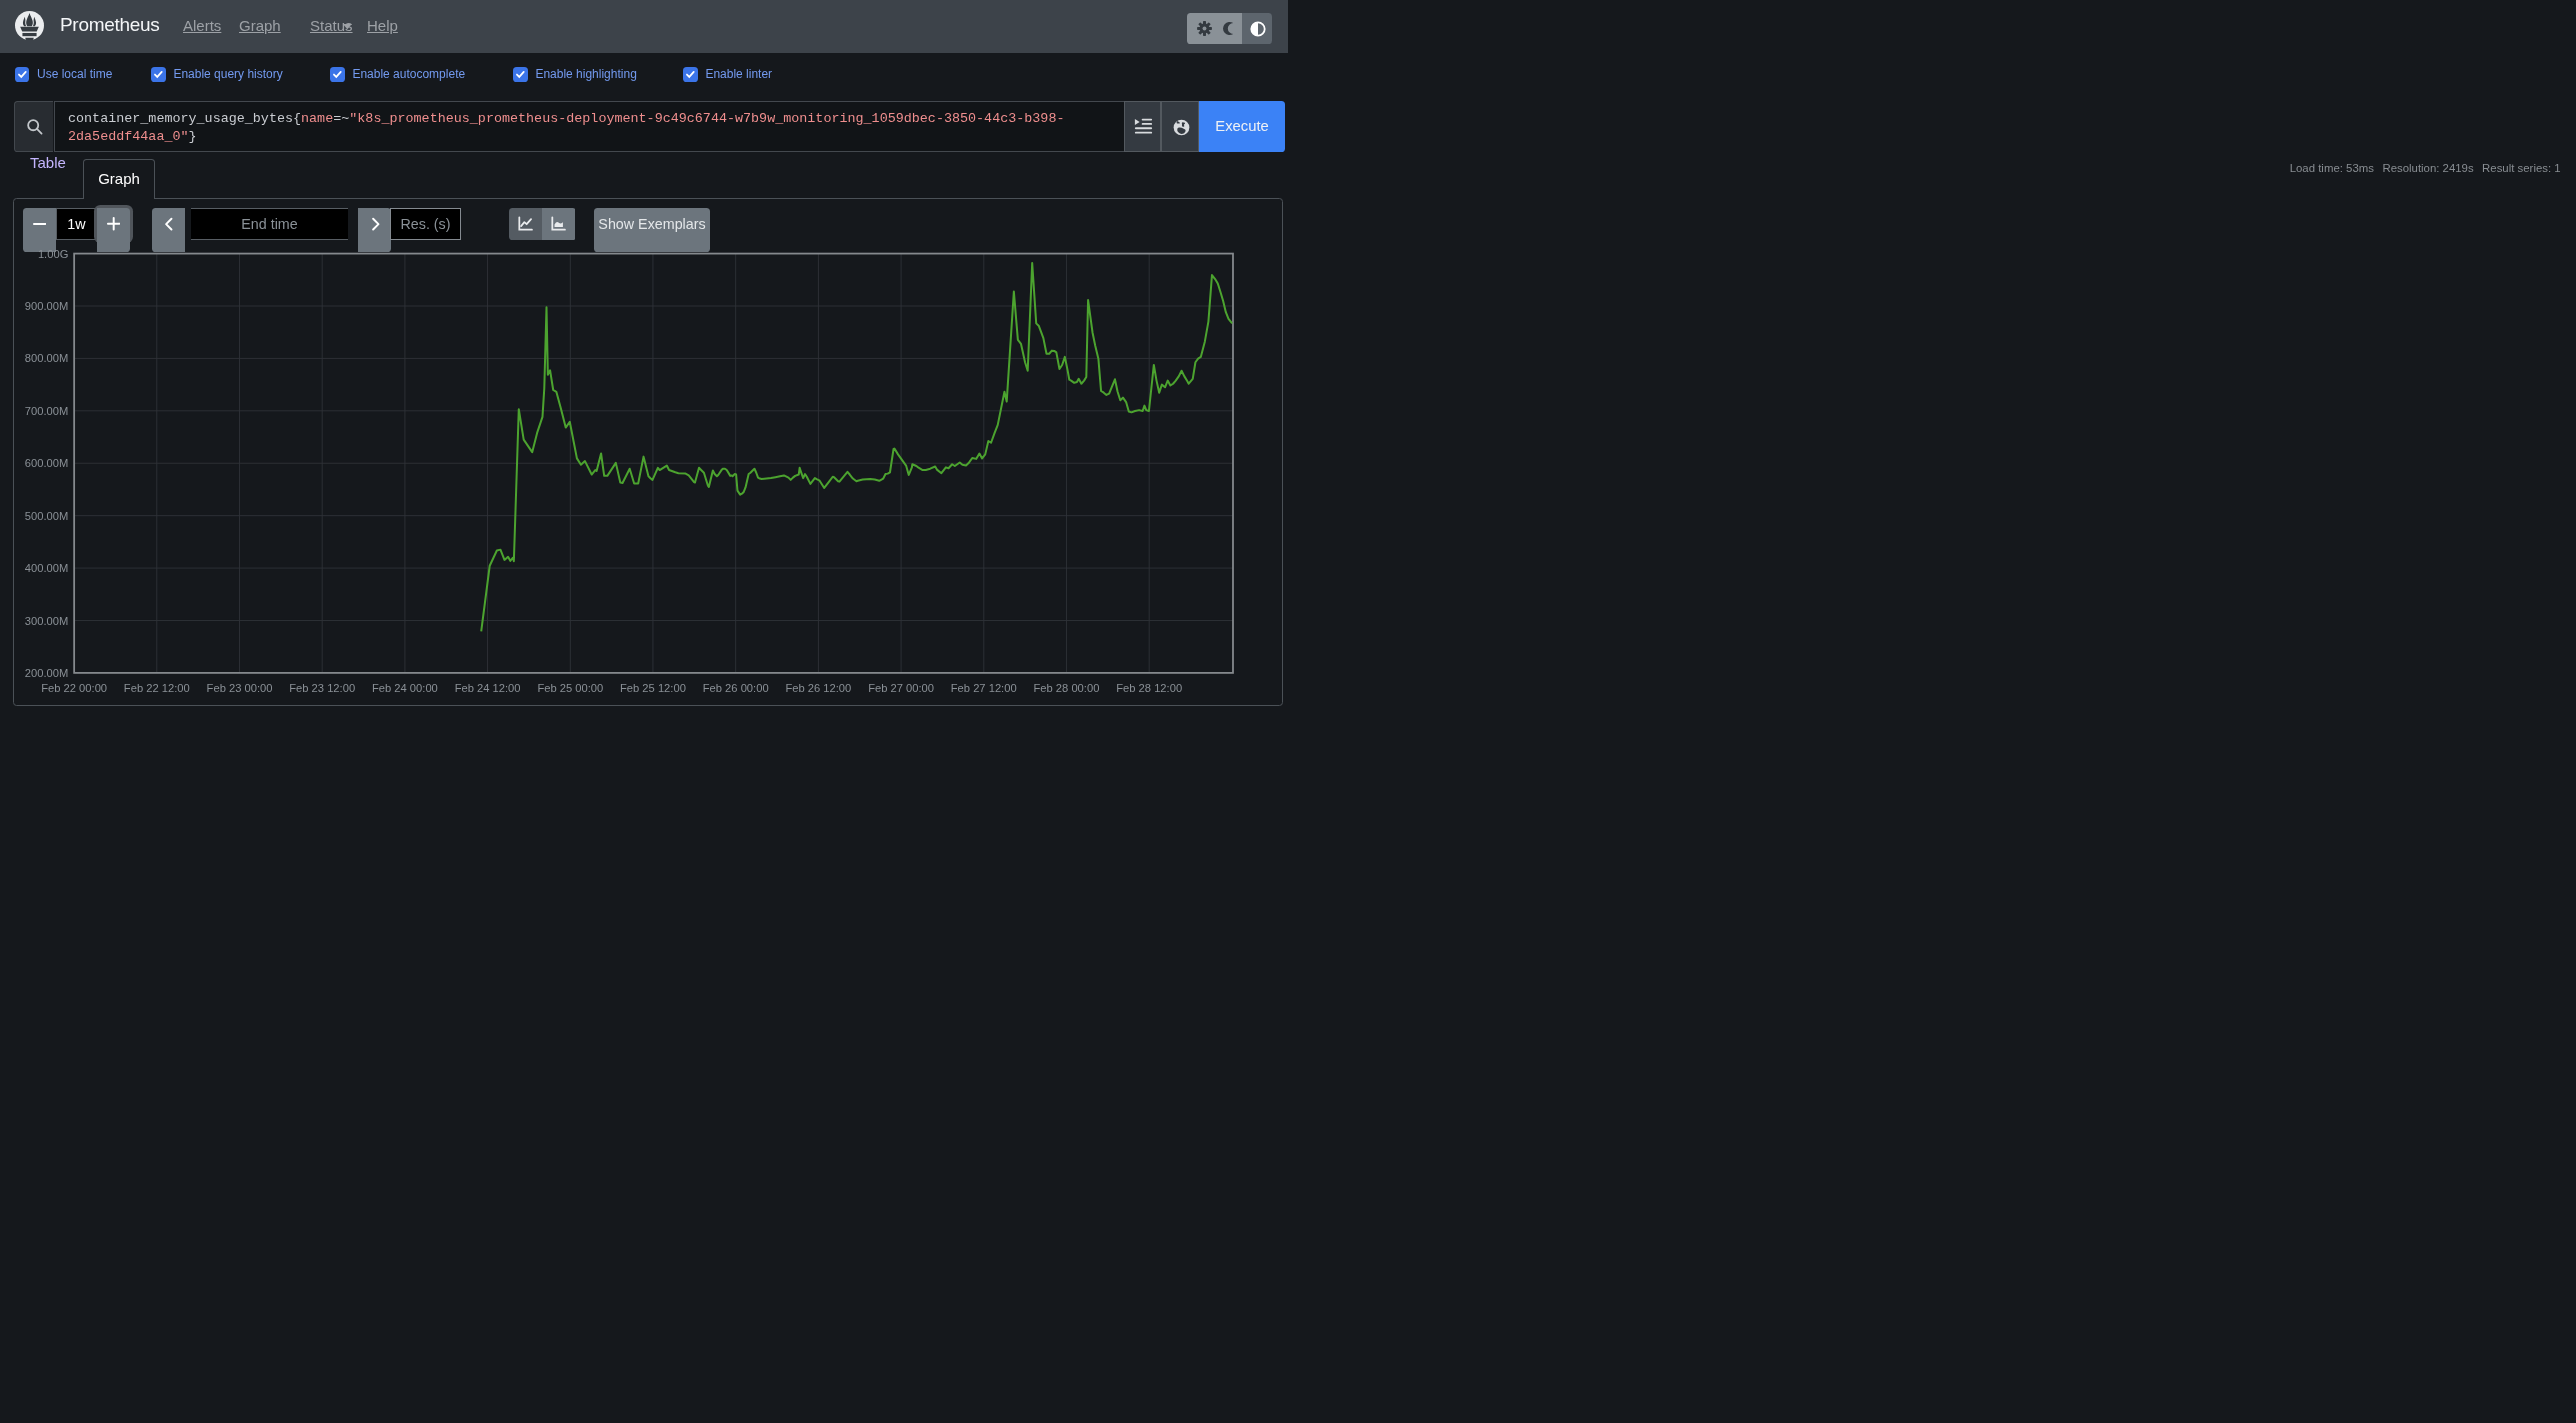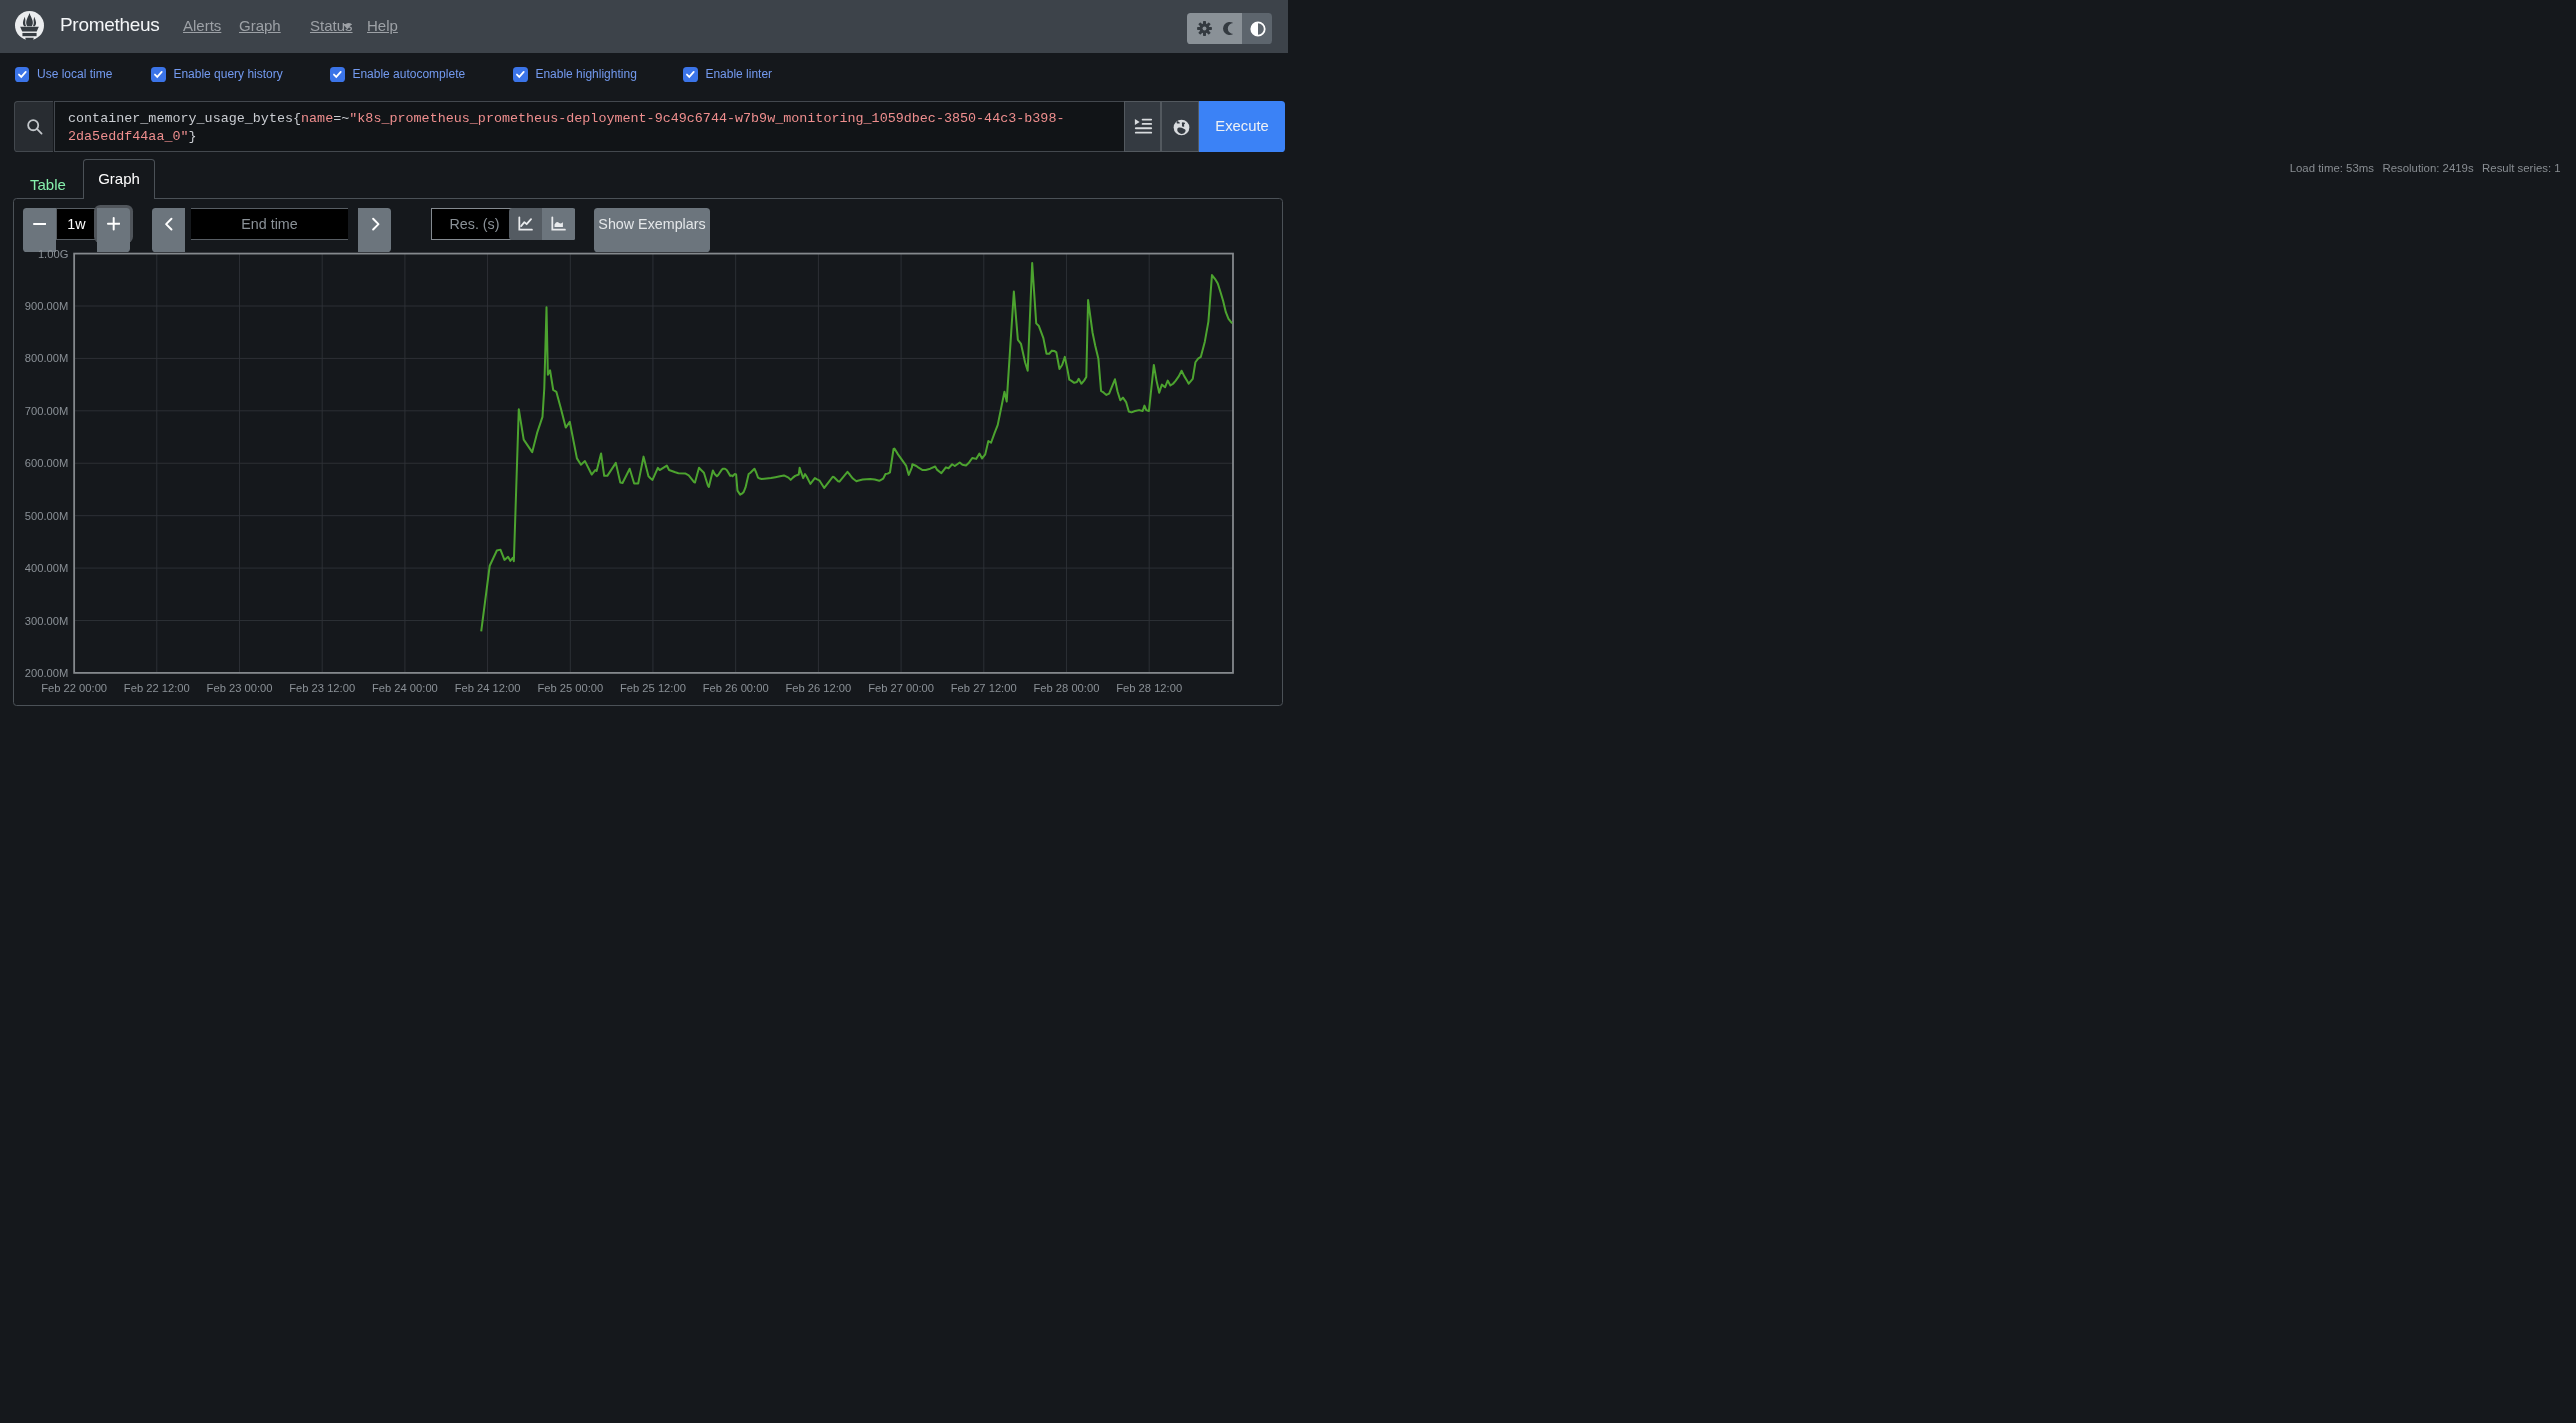--- a/index.html
+++ b/index.html
@@ -16,21 +16,21 @@
 
 #qsearch { position:absolute; left:14.3px; top:101px; width:39px; height:51px; background:#282c31; border:0.9px solid #43484e; border-right:none; border-radius:3.6px 0 0 3.6px; }
 #qinput  { position:absolute; left:54px; top:101px; width:1071px; height:51px; background:#111417; border:0.9px solid #43484e; }
 .qline { position:absolute; left:13px; font-family:"Liberation Mono", monospace; font-size:13.4px; white-space:pre; color:#c9ccd1; }
 .qpink { color:#ef8e8e; }
 .qbtn { position:absolute; top:101px; width:32px; height:51px; background:#343a41; border:0.9px solid #53595f; }
 #execute { position:absolute; left:1199px; top:101px; width:86px; height:51px; background:#3b82f6; border-radius:0 3.6px 3.6px 0; color:#eef1f5; font-size:14.8px; text-align:center; line-height:51px; }
 
 #tabborder { position:absolute; left:12.5px; top:198px; width:1270px; height:508px; border:0.9px solid #4b5157; border-radius:3.6px; }
 #tabgraph { position:absolute; left:83px; top:159px; width:72px; height:40px; background:#15181c; border:0.9px solid #4b5157; border-bottom:none; border-radius:3.6px 3.6px 0 0; color:#ffffff; font-size:15px; text-align:center; line-height:38px; }
-#tabtable { position:absolute; left:30px; top:176px; font-size:15px; color:#86efac; }
+#tabtable { position:absolute; left:30px; top:154px; font-size:15px; color:#c4b5fd; }
 #stats { position:absolute; right:15.4px; top:162px; font-size:11.4px; color:#888d92; }
 #stats span { margin-left:8.5px;margin-top:27px; }
 
 .gbtn { position:absolute; top:208px; height:44px; background:#6c757d; color:#eceef0; }
 .binput { position:absolute; top:208px; height:32px; background:#000; border:0.9px solid #575d63; color:#8a9197; font-size:14.3px; text-align:center; line-height:30px; }
 
 #gsvg { position:absolute; left:0; top:0; }
 .ylab { font-size:12.5px; fill:#8a9096; text-anchor:end; font-family:"Liberation Sans", sans-serif; }
 .xlab { font-size:12.5px; fill:#8a9096; text-anchor:middle; font-family:"Liberation Sans", sans-serif; }
 </style>
@@ -186,21 +186,21 @@
   <svg class="abs" style="left:10.7px;top:9px" width="11.6" height="14.3" viewBox="0 0 13 16">
       <path d="M9.5 2 L3.5 8 L9.5 14" stroke="#fff" stroke-width="2.2" fill="none" stroke-linecap="round" stroke-linejoin="round"></path>
     </svg>
 </div>
 <div class="binput" style="left:191px;width:157px;border-left:none;border-right:none">End time</div>
 <div class="gbtn" style="left:358px;width:33px;border-radius:0 3.6px 3.6px 0">
   <svg class="abs" style="left:11.6px;top:9px" width="11.6" height="14.3" viewBox="0 0 13 16">
       <path d="M3.5 2 L9.5 8 L3.5 14" stroke="#fff" stroke-width="2.2" fill="none" stroke-linecap="round" stroke-linejoin="round"></path>
     </svg>
 </div>
-<div class="binput" style="left:431px;width:87px;border-color:#848a90">Res. (s)</div>
+<div class="binput" style="left:390px;width:71px;border-color:#848a90">Res. (s)</div>
 <div class="abs" style="left:509px;top:208px;width:67px;height:32px;border-radius:3.6px;overflow:hidden">
   <div class="abs" style="left:0;top:0;width:33px;height:32px;background:#545b62"></div>
   <div class="abs" style="left:33px;top:0;width:33px;height:32px;background:#6c757d"></div>
   <svg class="abs" style="left:9px;top:8px" width="15" height="15" viewBox="0 0 17 17">
     <path d="M1.5 1.5 L1.5 15.5 L15.8 15.5" stroke="#e9ebed" stroke-width="2" fill="none" stroke-linecap="round"></path>
     <path d="M3.5 11.5 L7.2 7 L9.8 9.3 L14.8 3.6" stroke="#e9ebed" stroke-width="2" fill="none" stroke-linecap="round" stroke-linejoin="round"></path>
   </svg>
   <svg class="abs" style="left:42px;top:8px" width="15" height="15" viewBox="0 0 17 17">
     <path d="M1.5 1.5 L1.5 15.5 L15.8 15.5" stroke="#e9ebed" stroke-width="2" fill="none" stroke-linecap="round"></path>
     <path d="M4 12.5 L4 9.5 Q6.5 5.5 8.5 7.5 Q10.5 9.5 13.5 7 L13.5 12.5 Z" fill="#e9ebed"></path>

